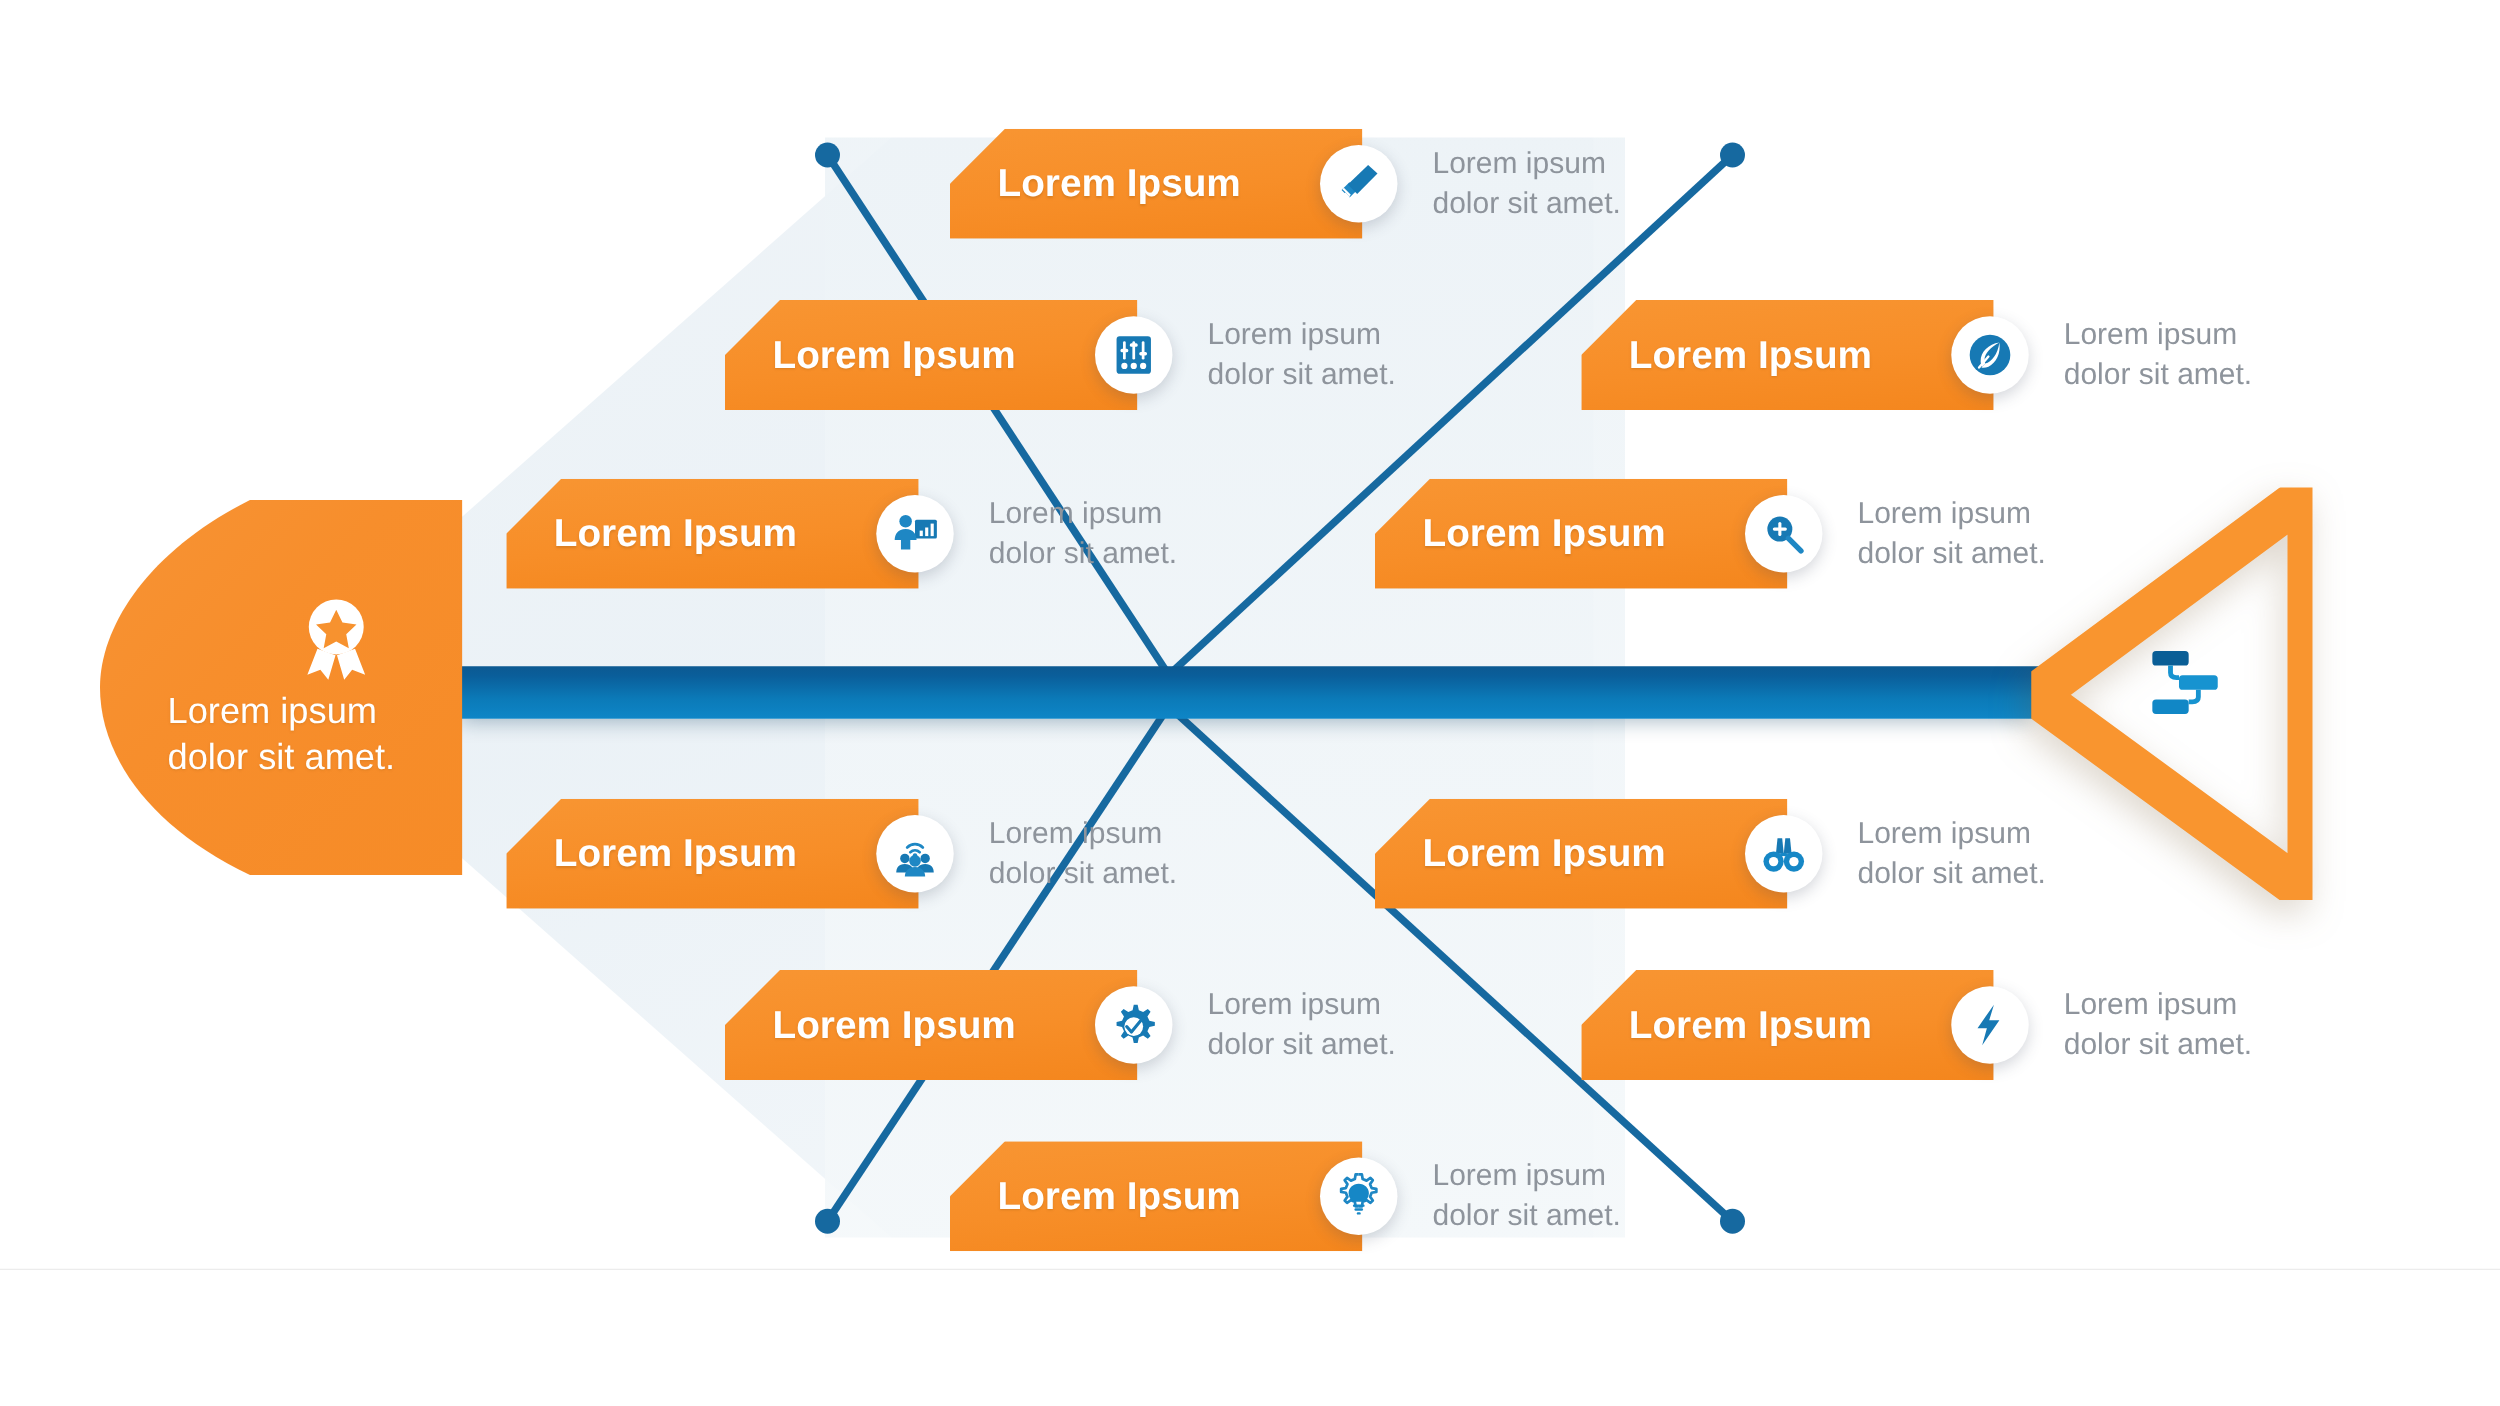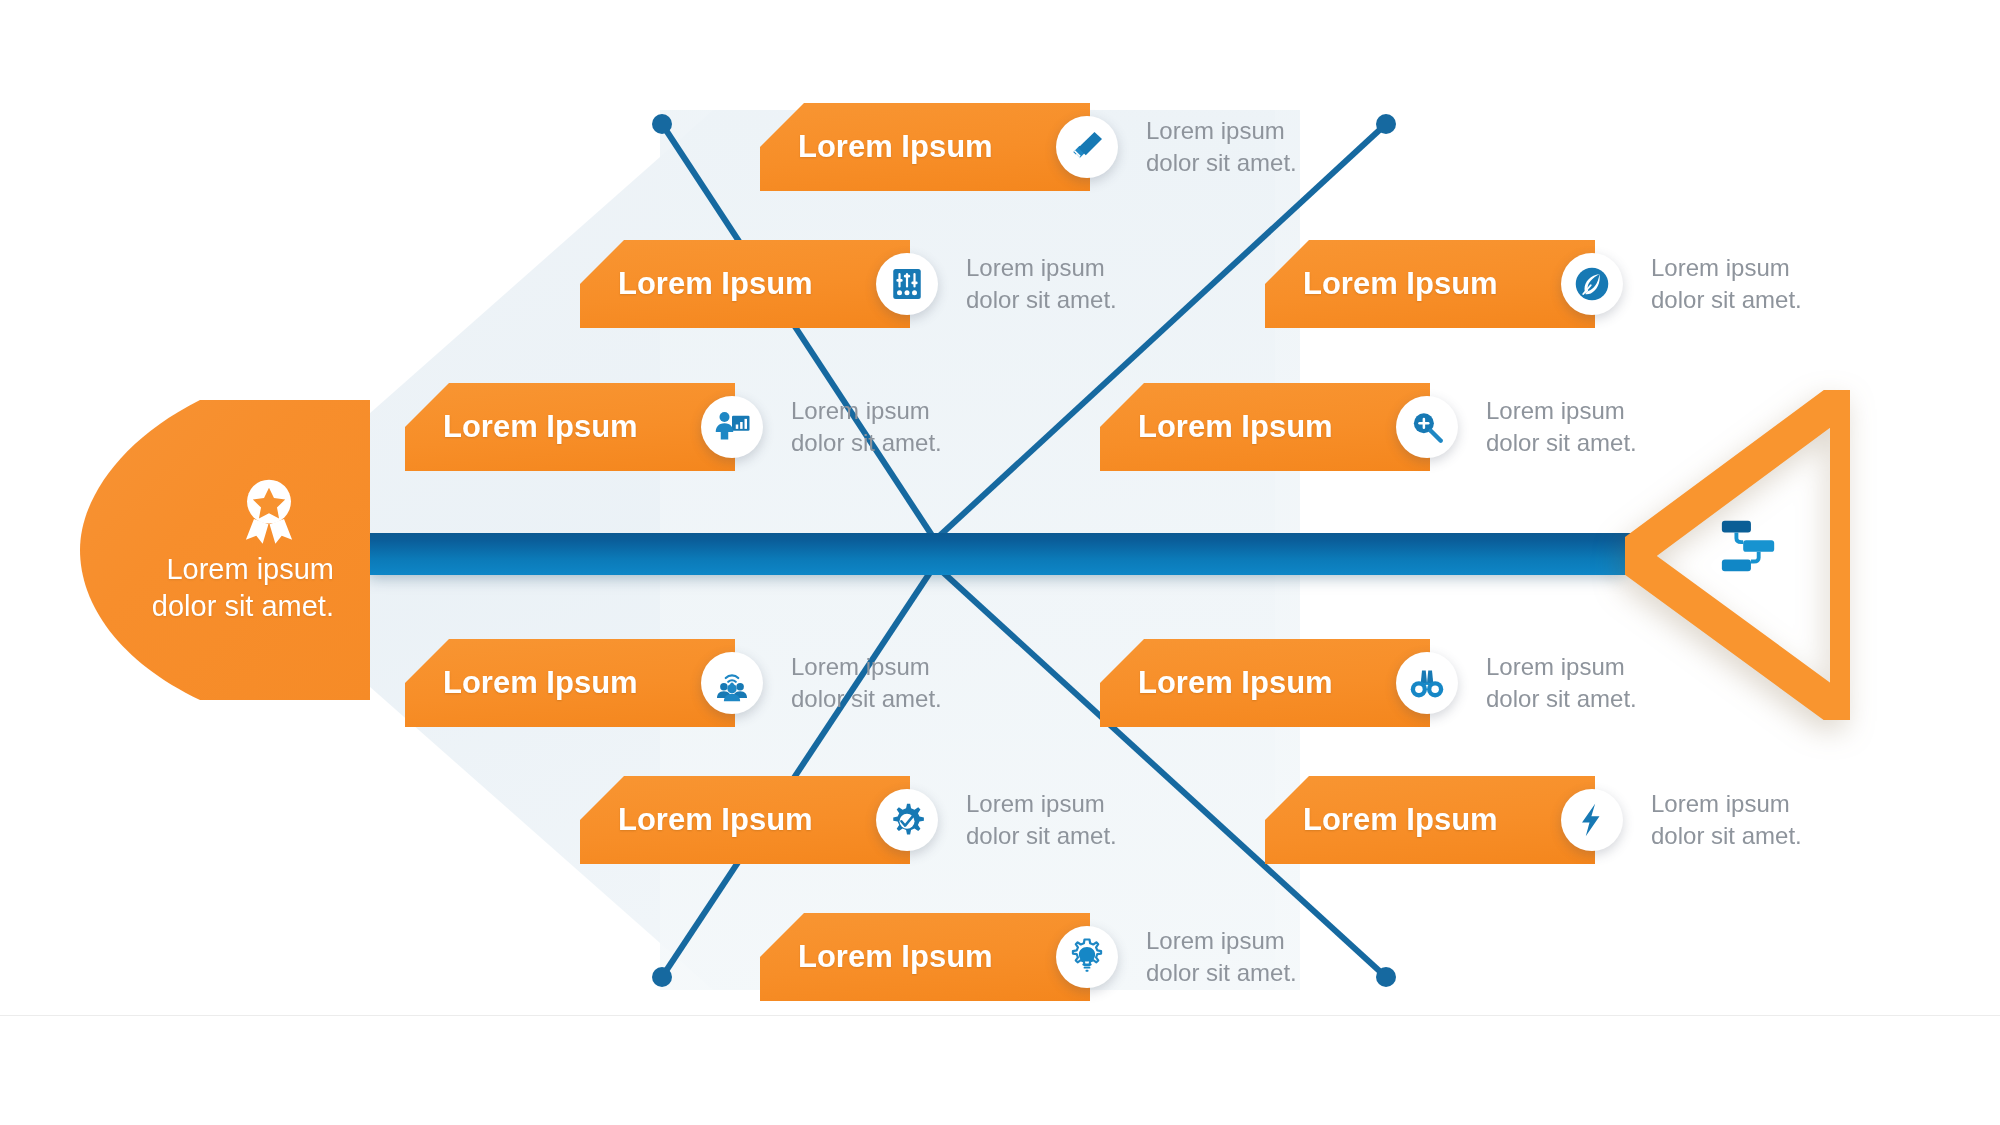--- a/index.html
+++ b/index.html
@@ -37,21 +37,21 @@
   .head{
     position:absolute;left:80px;top:400px;width:290px;height:300px;
     background:linear-gradient(135deg,#f79334 0%,#f78e2c 40%,#f68b27 100%);
     clip-path:path("M290,0 L120,0 C40,40 0,100 0,150 C0,205 40,262 120,300 L290,300 Z");
     filter:drop-shadow(-6px 10px 16px rgba(120,90,50,.28));
     display:flex;flex-direction:column;align-items:flex-end;justify-content:center;
     padding-right:18px;box-sizing:border-box;
   }
   .head-icon{width:74px;height:74px;margin-right:46px;margin-bottom:2px;}
   .head-text{
-    color:#ffffff;font-size:29px;line-height:1.28;text-align:right;
+    color:#ffffff;font-size:29px;line-height:1.28;text-align:left;
     width:200px;margin-right:18px;font-weight:400;
     text-shadow:0 1px 2px rgba(150,90,20,.25);
   }
 
   
   .tail{
     position:absolute;left:1625px;top:390px;width:225px;height:330px;
     filter:drop-shadow(-4px 10px 14px rgba(120,90,50,.25));
   }
   .tail-icon{position:absolute;left:1718px;top:515px;width:62px;height:62px;}

